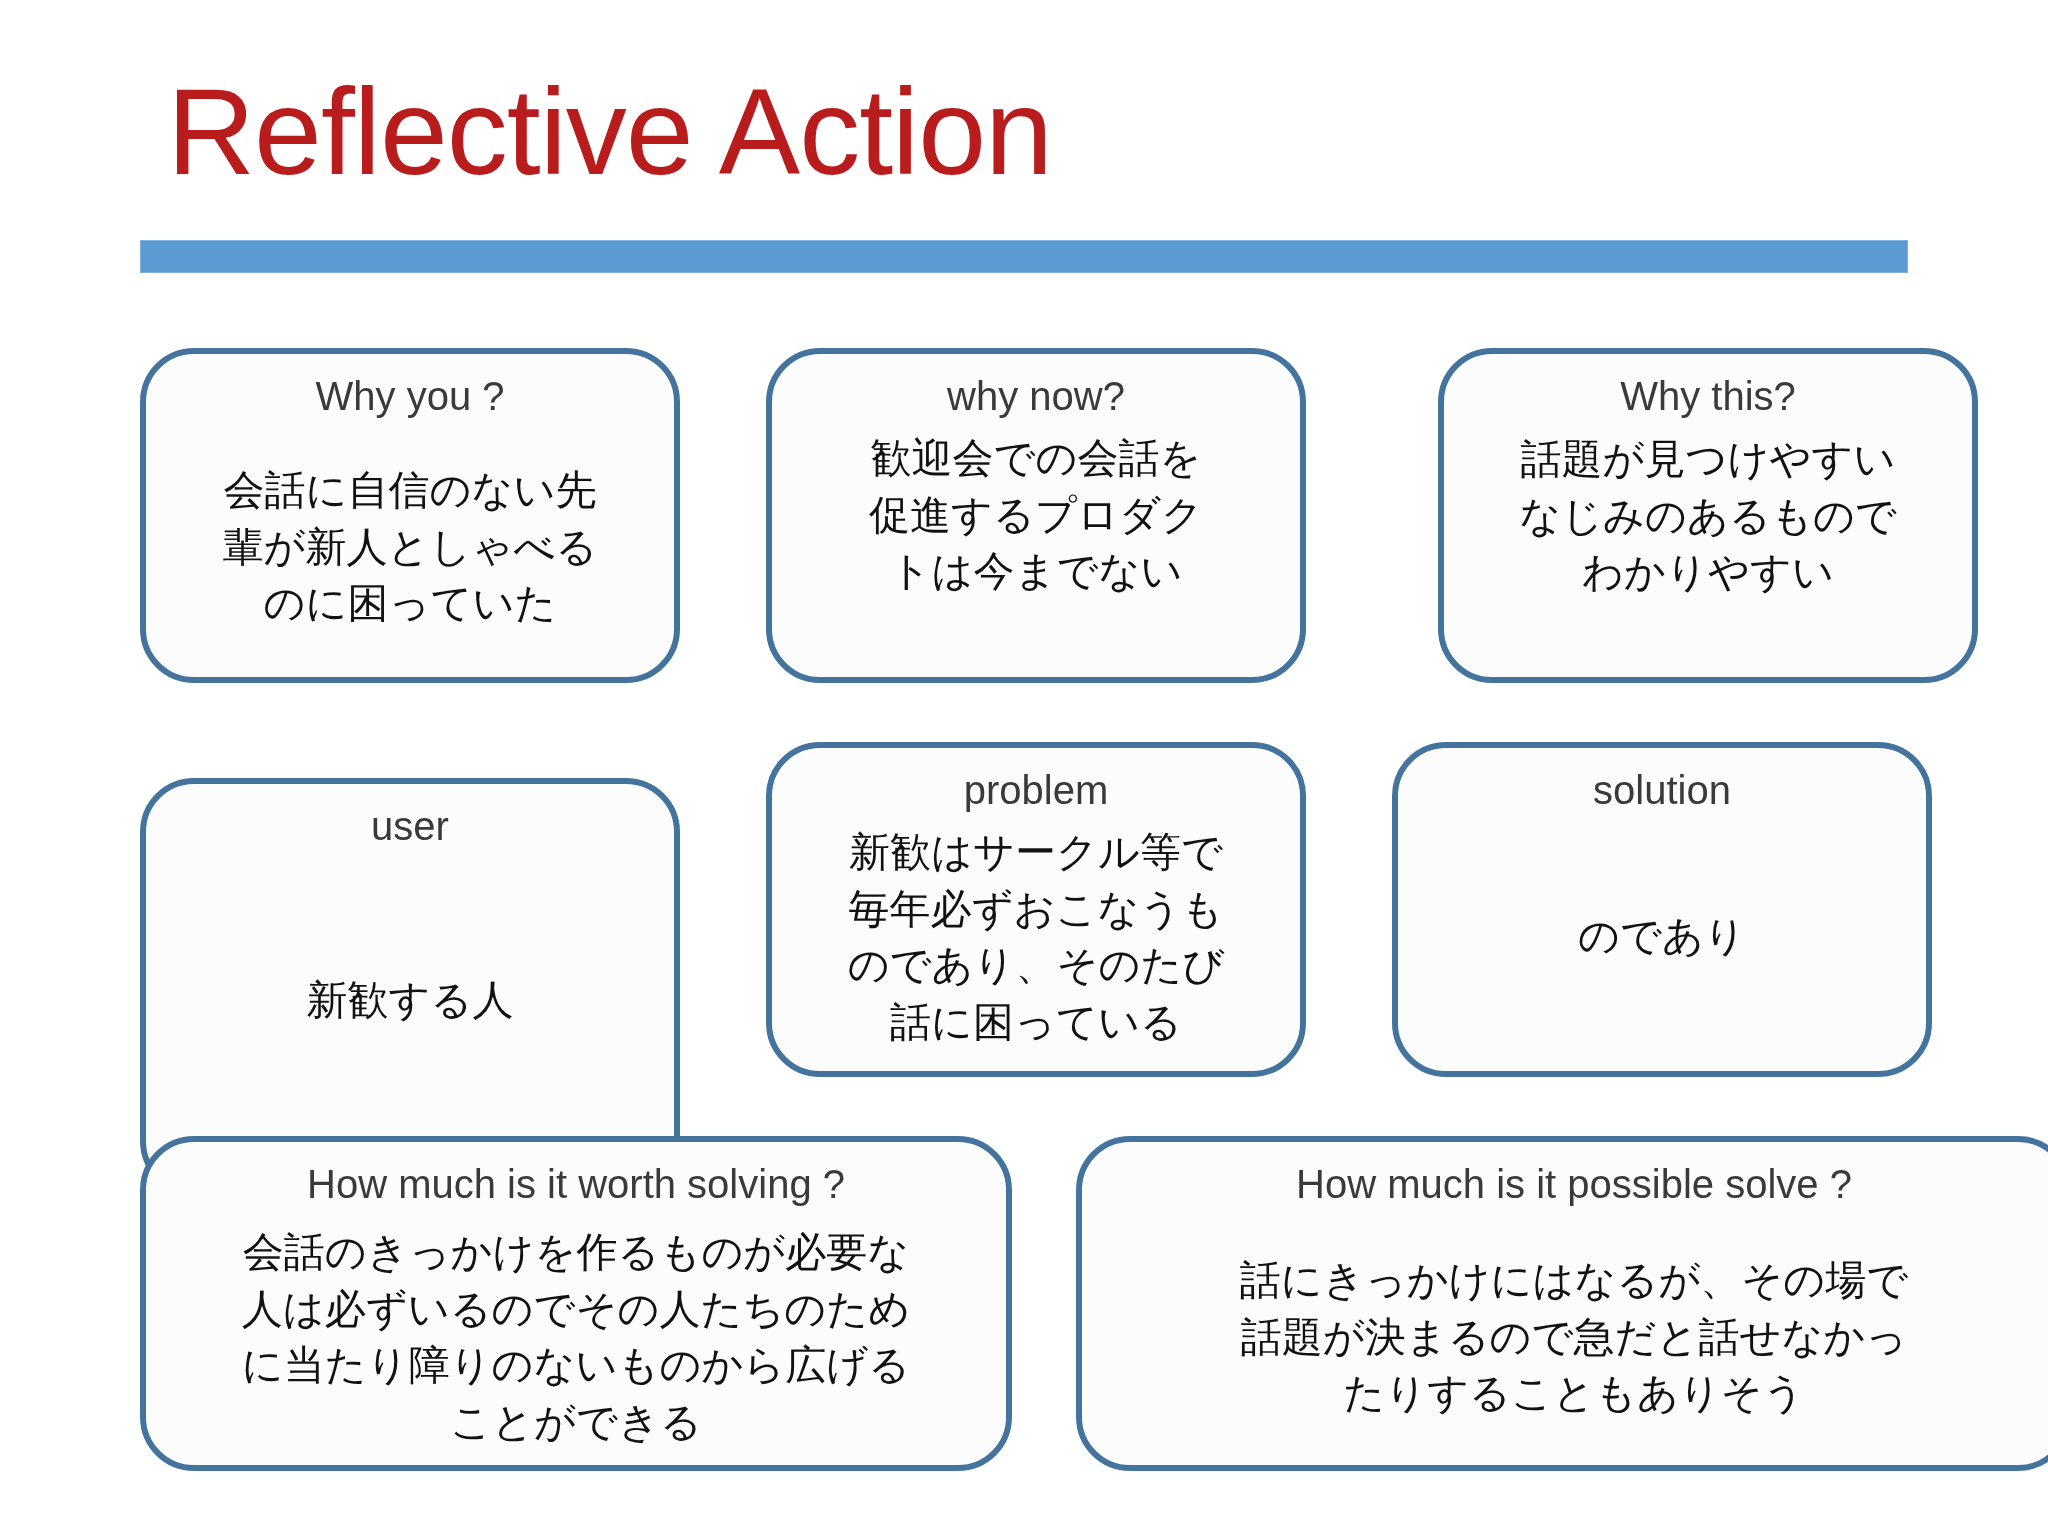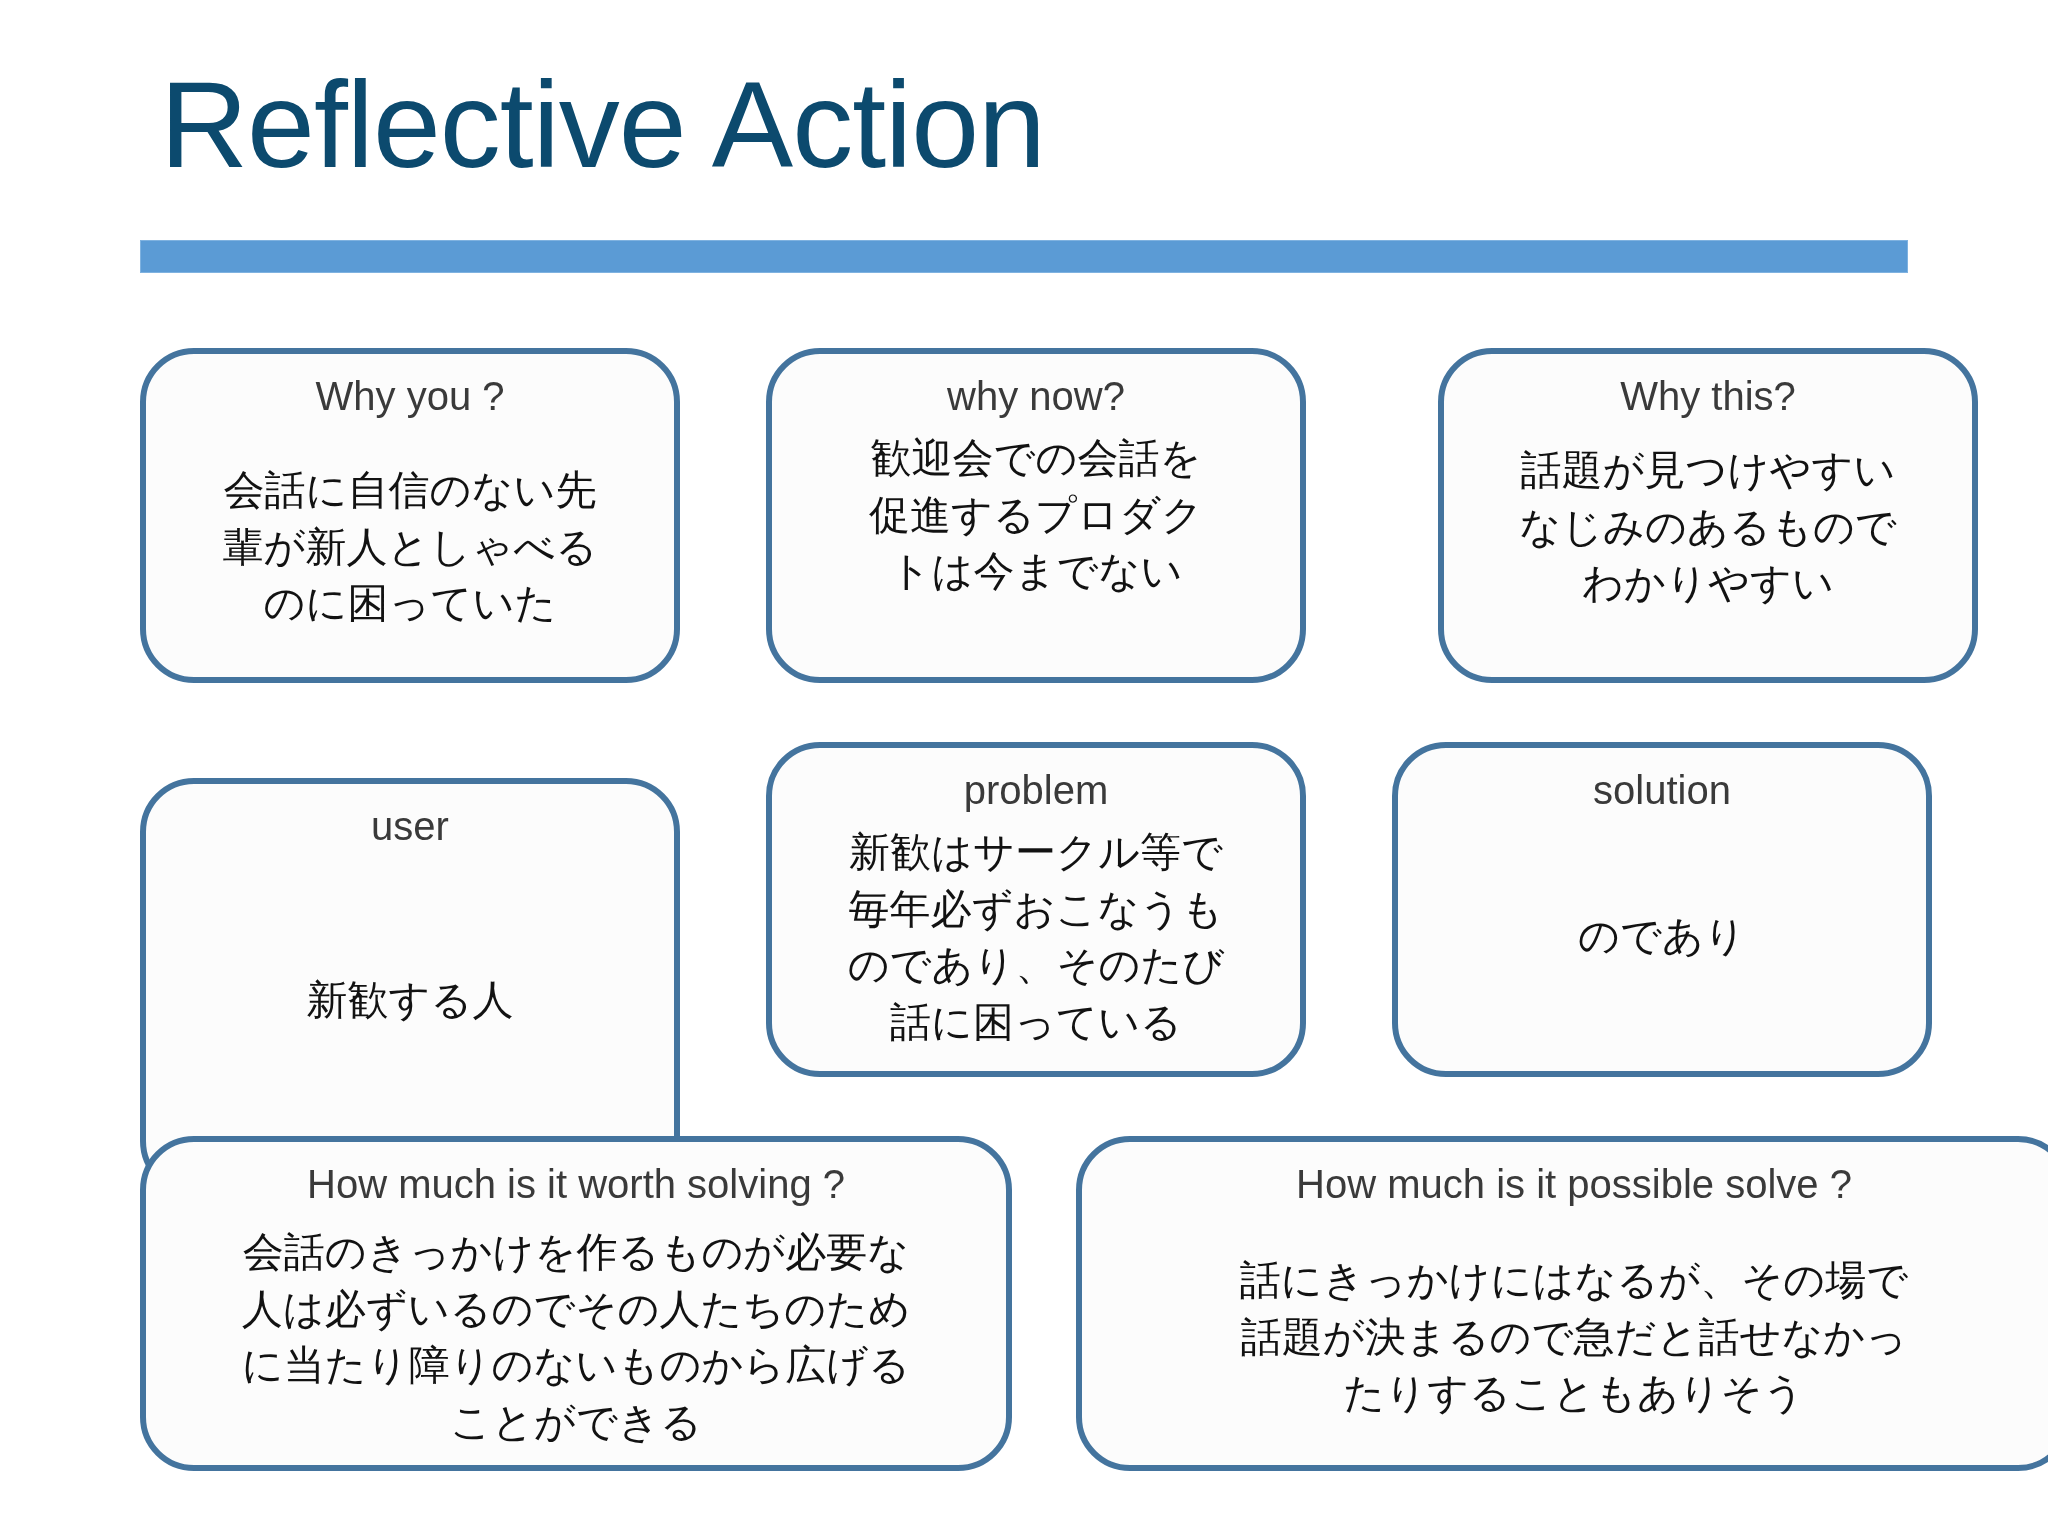--- a/index.html
+++ b/index.html
@@ -9,22 +9,22 @@
     background:#ffffff;
     overflow:hidden;
     font-family:"Liberation Sans", sans-serif;
   }
   .title{
     position:absolute;
     left:160px;top:52px;
     font-size:122px;
     font-weight:300;
     letter-spacing:-1px;
-    color:#0c4a6e;
-    margin:0;
+    color:#b91c1c;
+    margin:7px;
     line-height:1.2;
   }
   .accent-bar{
     position:absolute;
     left:140px;top:240px;
     width:1768px;height:33px;
     background:#5B9BD5;
     border:1px solid #7fb2e0;
     box-sizing:border-box;
   }
@@ -60,21 +60,21 @@
   .c2{left:766px;top:348px;width:540px;height:335px;}
   .c3{left:1438px;top:348px;width:540px;height:335px;}
   .c4{left:140px;top:778px;width:540px;height:417px;}
   .c5{left:766px;top:742px;width:540px;height:335px;gap:8px;}
   .c6{left:1392px;top:742px;width:540px;height:335px;}
   .c7{left:140px;top:1136px;width:872px;height:335px;}
   .c8{left:1076px;top:1136px;width:996px;height:335px;}
   
   .c1 .card-body{margin-top:40px;}
   .c2 .card-body{margin-top:8px;}
-  .c3 .card-body{margin-top:20px;}
+  .c3 .card-body{margin-top:9px;}
   .c4 .card-body{margin-top:120px;}
   .c5 .card-body{margin-top:0;}
   .c6 .card-body{margin-top:92px;}
   .c7 .card-body{margin-top:14px;}
   .c8 .card-body{margin-top:42px;}
 </style>
 </head>
 <body>
 
 <div class="slide">

